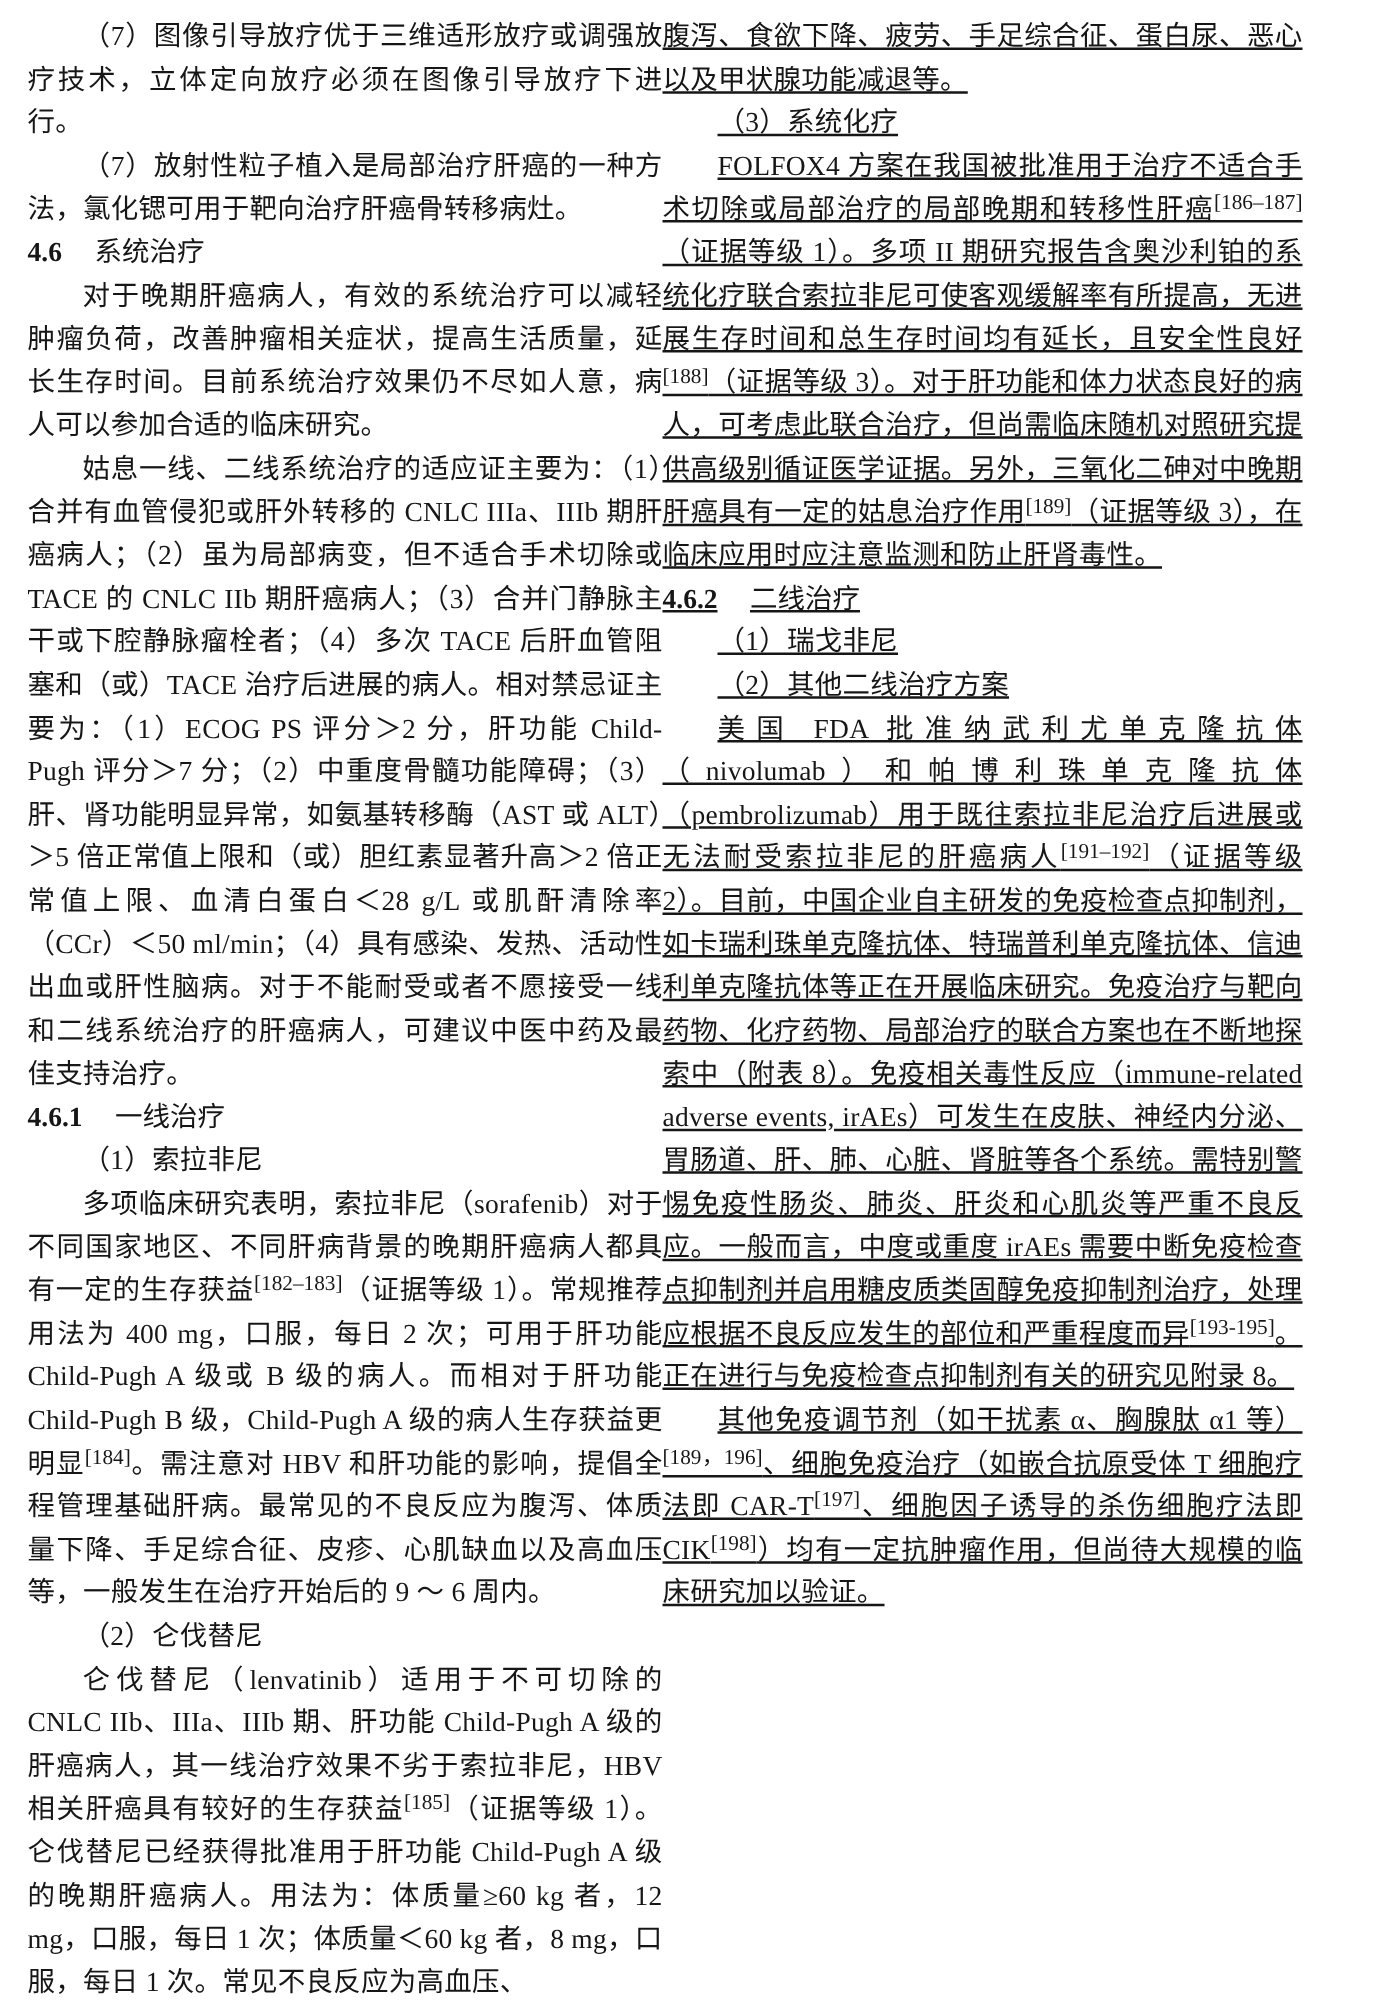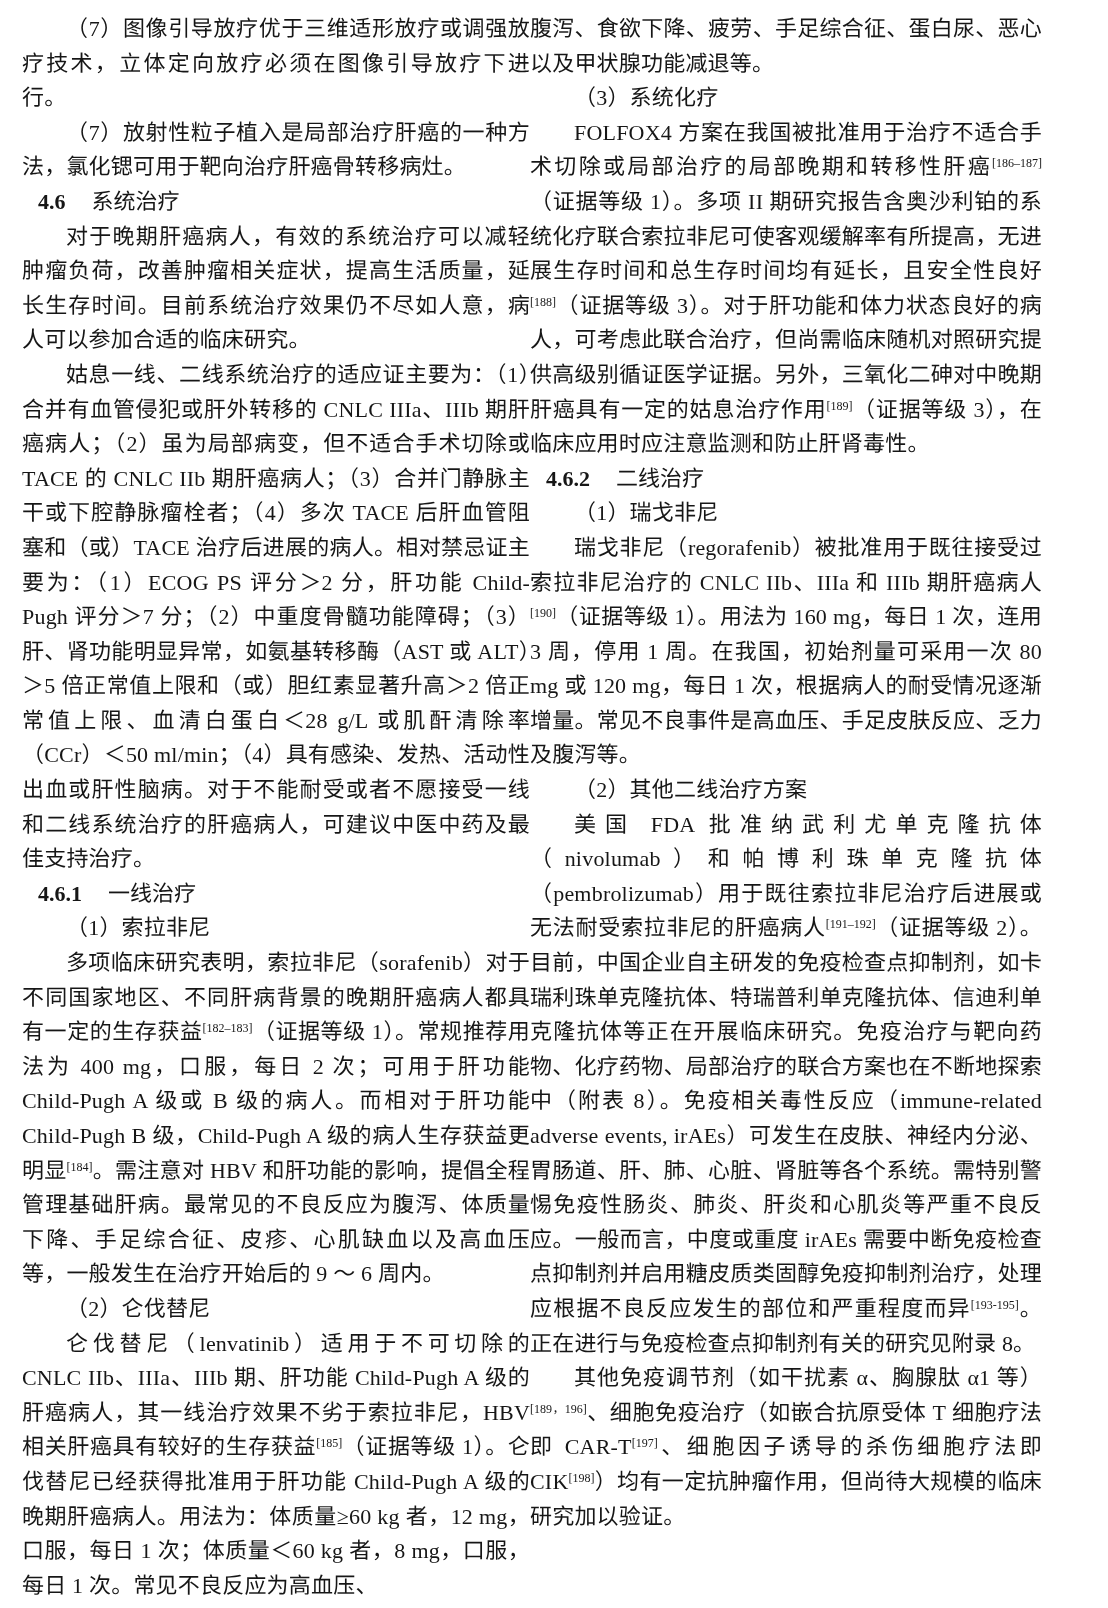--- a/index.html
+++ b/index.html
@@ -18,46 +18,45 @@
     height: 1608px;
     padding: 12px 18px 0 22px;
     display: flex;
     color: #161616;
     font-family: "Liberation Serif", "DejaVu Serif", serif;
   }
   .column {
     flex: 0 0 auto;
   }
   .column.left  { width: 508px; }
-  .column.right { width: 512px; }
+  .column.right { width: 512px; text-decoration: underline; }
   p.para {
     margin: 0;
     font-size: 22px;
     line-height: 34.6px;
     text-align: justify;
     text-justify: inter-character;
     letter-spacing: 0.2px;
   }
   p.para.indent { text-indent: 2em; }
   .heading {
     font-size: 22px;
     line-height: 34.6px;
     text-align: left;
   }
   .heading .hnum {
     font-weight: bold;
     margin-right: 26px;
-    margin-left: 16px;
   }
   .heading .htitle {
     font-weight: normal;
     margin-top: 45px;
   }
   sup.supref {
-    font-size: 12px;
+    font-size: 17px;
     line-height: 0;
     vertical-align: 7px;
     letter-spacing: 0;
   }
 </style>
 </head>
 <body>
 
 <div class="page">
   <div class="column left">
@@ -71,18 +70,17 @@
       <p class="para indent"><span>多项临床研究表明，索拉非尼（sorafenib）对于不同国家地区、不同肝病背景的晚期肝癌病人都具有一定的生存获益</span><sup class="supref">[182–183]</sup><span>（证据等级 1）。常规推荐用法为 400 mg，口服，每日 2 次；可用于肝功能 Child-Pugh A 级或 B 级的病人。而相对于肝功能 Child-Pugh B 级，Child-Pugh A 级的病人生存获益更明显</span><sup class="supref">[184]</sup><span>。需注意对 HBV 和肝功能的影响，提倡全程管理基础肝病。最常见的不良反应为腹泻、体质量下降、手足综合征、皮疹、心肌缺血以及高血压等，一般发生在治疗开始后的 9 ～ 6 周内。</span></p>
       <p class="para indent"><span>（2）仑伐替尼</span></p>
       <p class="para indent"><span>仑伐替尼（lenvatinib）适用于不可切除的 CNLC IIb、IIIa、IIIb 期、肝功能 Child-Pugh A 级的肝癌病人，其一线治疗效果不劣于索拉非尼，HBV 相关肝癌具有较好的生存获益</span><sup class="supref">[185]</sup><span>（证据等级 1）。仑伐替尼已经获得批准用于肝功能 Child-Pugh A 级的晚期肝癌病人。用法为：体质量≥60 kg 者，12 mg，口服，每日 1 次；体质量＜60 kg 者，8 mg，口服，每日 1 次。常见不良反应为高血压、</span></p>
     </div>
   <div class="column right">
       <p class="para"><span>腹泻、食欲下降、疲劳、手足综合征、蛋白尿、恶心以及甲状腺功能减退等。</span></p>
       <p class="para indent"><span>（3）系统化疗</span></p>
       <p class="para indent"><span>FOLFOX4 方案在我国被批准用于治疗不适合手术切除或局部治疗的局部晚期和转移性肝癌</span><sup class="supref">[186–187]</sup><span>（证据等级 1）。多项 II 期研究报告含奥沙利铂的系统化疗联合索拉非尼可使客观缓解率有所提高，无进展生存时间和总生存时间均有延长，且安全性良好</span><sup class="supref">[188]</sup><span>（证据等级 3）。对于肝功能和体力状态良好的病人，可考虑此联合治疗，但尚需临床随机对照研究提供高级别循证医学证据。另外，三氧化二砷对中晚期肝癌具有一定的姑息治疗作用</span><sup class="supref">[189]</sup><span>（证据等级 3），在临床应用时应注意监测和防止肝肾毒性。</span></p>
       <div class="heading"><span class="hnum">4.6.2</span><span class="htitle">二线治疗</span></div>
       <p class="para indent"><span>（1）瑞戈非尼</span></p>
-      <p class="para indent"><span>瑞戈非尼（regorafenib）被批准用于既往接受过索拉非尼治疗的 CNLC IIb、IIIa 和 IIIb 期肝癌病人</span><sup class="supref">[190]</sup><span>（证据等级 1）。用法为 160 mg，每日 1 次，连用 3 周，停用 1 周。在我国，初始剂量可采用一次 80 mg 或 120 mg，每日 1 次，根据病人的耐受情况逐渐增量。常见不良事件是高血压、手足皮肤反应、乏力及腹泻等。</span></p>
       <p class="para indent"><span>（2）其他二线治疗方案</span></p>
       <p class="para indent"><span>美国 FDA 批准纳武利尤单克隆抗体（nivolumab）和帕博利珠单克隆抗体（pembrolizumab）用于既往索拉非尼治疗后进展或无法耐受索拉非尼的肝癌病人</span><sup class="supref">[191–192]</sup><span>（证据等级 2）。目前，中国企业自主研发的免疫检查点抑制剂，如卡瑞利珠单克隆抗体、特瑞普利单克隆抗体、信迪利单克隆抗体等正在开展临床研究。免疫治疗与靶向药物、化疗药物、局部治疗的联合方案也在不断地探索中（附表 8）。免疫相关毒性反应（immune-related adverse events, irAEs）可发生在皮肤、神经内分泌、胃肠道、肝、肺、心脏、肾脏等各个系统。需特别警惕免疫性肠炎、肺炎、肝炎和心肌炎等严重不良反应。一般而言，中度或重度 irAEs 需要中断免疫检查点抑制剂并启用糖皮质类固醇免疫抑制剂治疗，处理应根据不良反应发生的部位和严重程度而异</span><sup class="supref">[193-195]</sup><span>。正在进行与免疫检查点抑制剂有关的研究见附录 8。</span></p>
       <p class="para indent"><span>其他免疫调节剂（如干扰素 α、胸腺肽 α1 等）</span><sup class="supref">[189，196]</sup><span>、细胞免疫治疗（如嵌合抗原受体 T 细胞疗法即 CAR-T</span><sup class="supref">[197]</sup><span>、细胞因子诱导的杀伤细胞疗法即 CIK</span><sup class="supref">[198]</sup><span>）均有一定抗肿瘤作用，但尚待大规模的临床研究加以验证。</span></p>
     </div>
 </div>
 
 </body></html>

